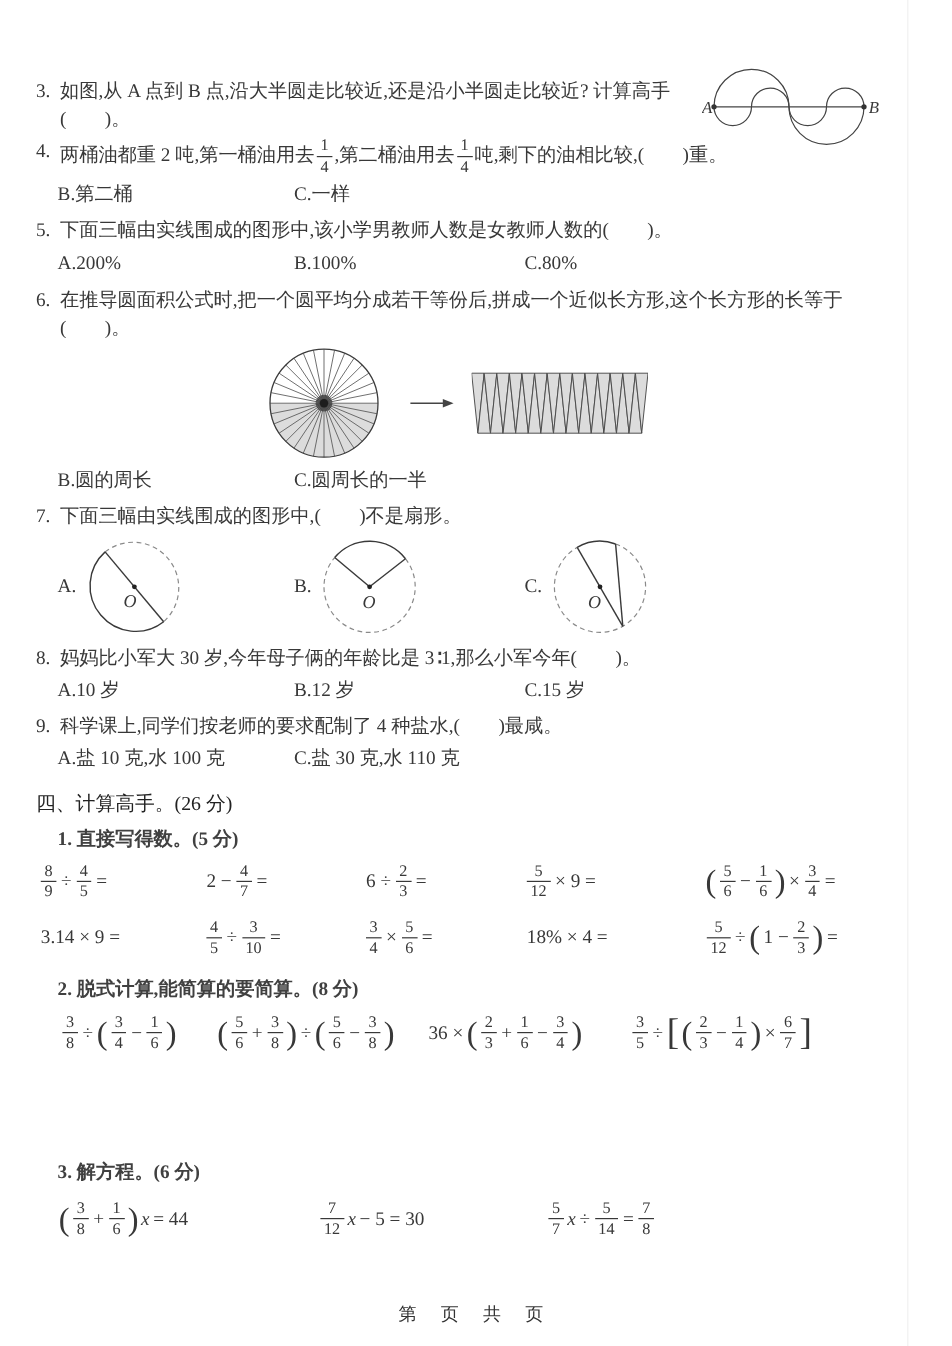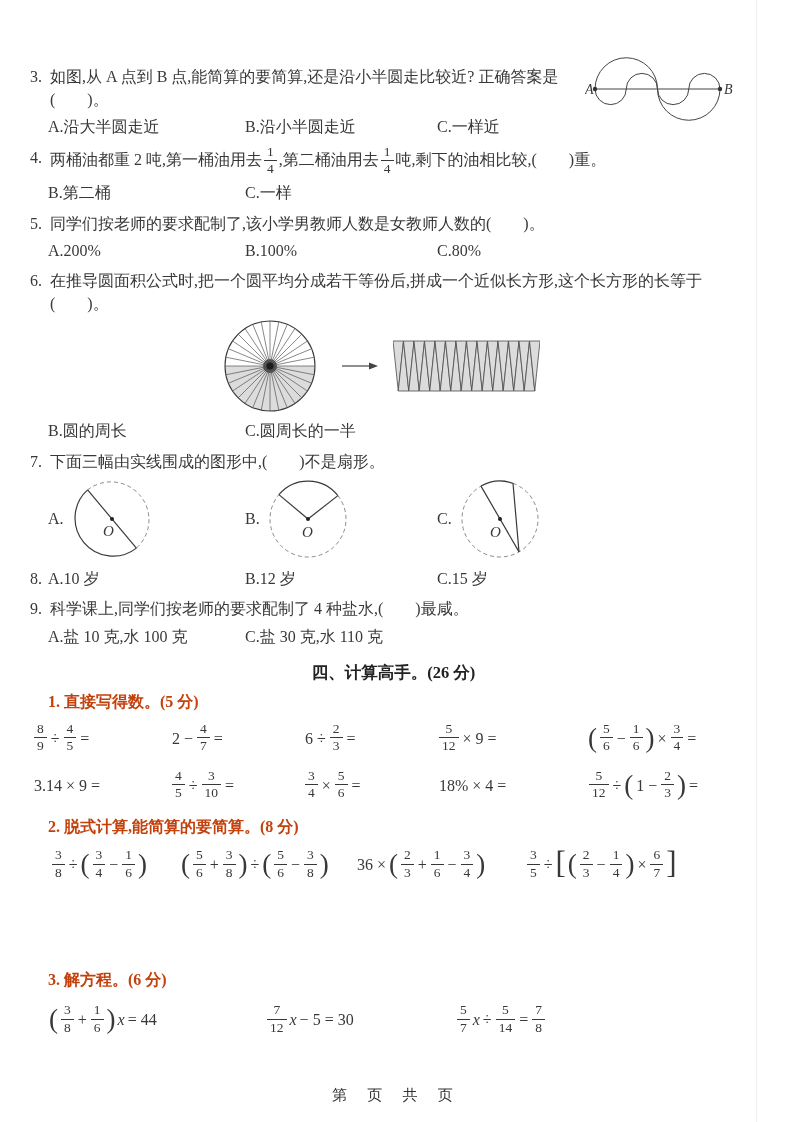--- a/index.html
+++ b/index.html
@@ -23,22 +23,22 @@
   .fr{display:inline-flex;flex-direction:column;text-align:center;vertical-align:middle;
       line-height:1.05;font-size:13.5px;margin:0 2px;position:relative;top:-1px;}
   .fr .n{padding:0 3px 1px 3px;border-bottom:1.2px solid #383838;}
   .fr .d{padding:1px 3px 0 3px;}
   .tk{margin:0 2px;vertical-align:middle;}
   .bp{font-size:27px;font-weight:400;vertical-align:middle;line-height:0;margin:0 1px;position:relative;top:-1px;}
   .bb{font-size:31px;font-weight:400;vertical-align:middle;line-height:0;margin:0 1px;position:relative;top:-2px;}
   .vx{font-family:"Liberation Serif",serif;font-style:italic;margin:0 1px;vertical-align:middle;}
 
   
-  .sec-title{font-weight:bold;color:#222;margin:14px 0 4px 0;font-size:16.5px;text-align:center;}
-  .sub{font-weight:bold;color:#c2410c;padding-left:18px;margin:8px 0 2px 0;}
+  .sec-title{font-weight:normal;color:#222;margin:14px 0 4px 0;font-size:16.5px;}
+  .sub{font-weight:bold;color:#404040;padding-left:18px;margin:8px 0 2px 0;}
 
   
   .calcrow{display:grid;grid-template-columns:138px 133px 134px 150px 1fr;padding-left:2px;
            align-items:center;height:47px;}
   .calcrow .expr,.tsrow .expr,.eqrow .expr{white-space:nowrap;}
   .tsrow{display:grid;grid-template-columns:130px 175px 170px 1fr;padding-left:20px;align-items:center;height:50px;margin-top:2px;}
   .eqrow{display:grid;grid-template-columns:217px 190px 1fr;padding-left:18px;align-items:center;height:50px;margin-top:4px;}
 
   
   .fig-ab{position:absolute;left:585px;top:55px;}
@@ -59,26 +59,21 @@
 </style>
 </head>
 <body>
 
 <div class="scan-edge"></div>
 
 <div class="content">
 
   <div class="q" style="width:585px;">
     <span class="qnum">3.</span>
-    <span style="display:inline-block;width:540px;">如图,从 A 点到 B 点,能简算的要简算,还是沿小半圆走比较近? 正确答案是(　　)。</span>
-  </div>
-  <div class="opts">
-    <span>A.沿大半圆走近</span>
-    <span>B.沿小半圆走近</span>
-    <span>C.一样近</span>
+    <span style="display:inline-block;width:540px;">如图,从 A 点到 B 点,沿大半圆走比较近,还是沿小半圆走比较近? 计算高手(　　)。</span>
   </div>
 
   <svg class="fig-ab" width="150" height="68" viewBox="0 0 150 68">
     <line x1="10" y1="34" x2="135" y2="34" stroke="#444" stroke-width="1.1"></line>
     <path d="M10,34 A31.25,31.25 0 0 1 72.5,34 A31.25,31.25 0 0 0 135,34" fill="none" stroke="#444" stroke-width="1"></path>
     <path d="M10,34 A15.6,15.6 0 0 0 41.25,34 A15.6,15.6 0 0 1 72.5,34 A15.6,15.6 0 0 0 103.75,34 A15.6,15.6 0 0 1 135,34" fill="none" stroke="#444" stroke-width="1"></path>
     <circle cx="10" cy="34" r="2.2" fill="#333"></circle>
     <circle cx="135" cy="34" r="2.2" fill="#333"></circle>
     <text class="lbl" x="0" y="39">A</text>
     <text class="lbl" x="139" y="39">B</text>
@@ -94,21 +89,21 @@
           <span class="d">4</span>
         </span></span><span>吨,剩下的油相比较,(　　)重。</span>
   </div>
   <div class="opts">
     <span>B.第二桶</span>
     <span>C.一样</span>
   </div>
 
   <div class="q tight">
     <span class="qnum">5.</span>
-    <span>同学们按老师的要求配制了,该小学男教师人数是女教师人数的(　　)。</span>
+    <span>下面三幅由实线围成的图形中,该小学男教师人数是女教师人数的(　　)。</span>
   </div>
   <div class="opts">
     <span>A.200%</span>
     <span>B.100%</span>
     <span>C.80%</span>
   </div>
 
   <div class="q tight">
     <span class="qnum">6.</span>
     <span>在推导圆面积公式时,把一个圆平均分成若干等份后,拼成一个近似长方形,这个长方形的长等于(　　)。</span>
@@ -232,20 +227,21 @@
         <line x1="61" y1="76.9" x2="23" y2="11.1" stroke="#3a3a3a" stroke-width="1.2"></line>
         <line x1="61" y1="76.9" x2="55" y2="8.3" stroke="#3a3a3a" stroke-width="1.2"></line>
         <circle cx="42" cy="44" r="2" fill="#222"></circle>
         <text class="olbl" x="32" y="62">O</text>
       </svg>
     </div>
   </div>
 
   <div class="q tight">
     <span class="qnum">8.</span>
+    <span>妈妈比小军大 30 岁,今年母子俩的年龄比是 3∶1,那么小军今年(　　)。</span>
   </div>
   <div class="opts">
     <span>A.10 岁</span>
     <span>B.12 岁</span>
     <span>C.15 岁</span>
   </div>
 
   <div class="q tight">
     <span class="qnum">9.</span>
     <span>科学课上,同学们按老师的要求配制了 4 种盐水,(　　)最咸。</span>

